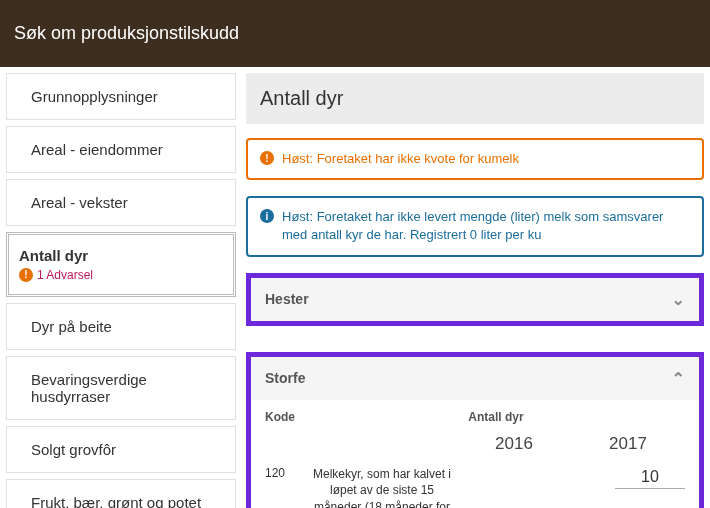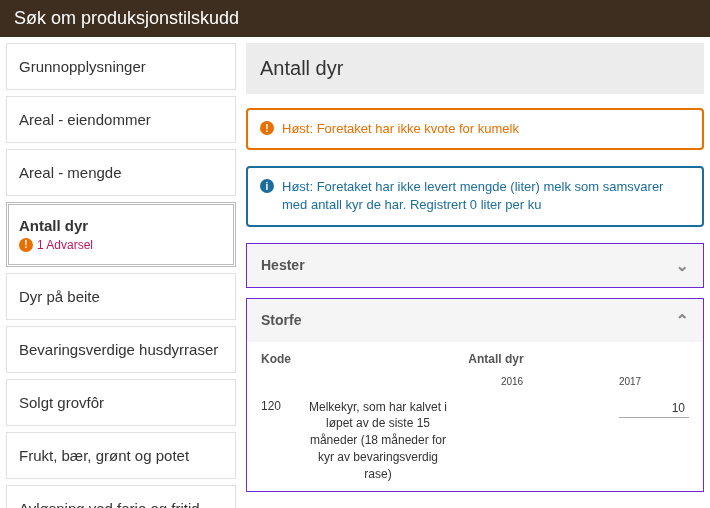--- a/index.html
+++ b/index.html
@@ -1,75 +1,75 @@
 <!DOCTYPE html>
 <html><head>
 <meta charset="utf-8">
 <style>
   * { box-sizing: border-box; margin: 0; padding: 0; }
   body { font-family: Arial, Helvetica, sans-serif; font-size: 14px; color: #333; background: #fff; width: 710px; }
-  .header-bar { background: #3d2e1f; color: #fff; padding: 8px 14px; font-size: 18px; font-weight: 400; }
+  .header-bar { background: #3d2e1f; color: #fff; padding: 23px 14px; font-size: 18px; font-weight: 400; }
   .layout { display: flex; }
   .sidebar { width: 240px; padding: 6px 4px 6px 6px; }
-  .sidebar-item { border: 1px solid #e0e0e0; background: #fff; padding: 14px 12px; margin-bottom: 6px; cursor: pointer; }
+  .sidebar-item { border: 1px solid #e0e0e0; background: #fff; padding: 14px 24px; margin-bottom: 6px; cursor: pointer; }
   .sidebar-item.active { border: 3px double #bbb; padding: 12px 10px; }
   .sidebar-label { font-size: 15px; color: #333; }
   .sidebar-item.active .sidebar-label { font-weight: bold; }
   .sidebar-sub { display: flex; align-items: center; gap: 4px; margin-top: 4px; font-size: 12px; }
   .warn-icon { display: inline-flex; width: 14px; height: 14px; background: #e87000; border-radius: 50%; color: #fff; font-size: 10px; font-weight: bold; align-items: center; justify-content: center; line-height: 1; }
   .sidebar-sub .warn-text { color: #be185d; }
   .main { flex: 1; padding: 6px 6px 0 6px; overflow: hidden; }
   .main-title-box { background: #ececec; padding: 14px 14px; }
   .main-title { font-size: 20px; font-weight: 400; color: #333; }
   .main-body { padding: 14px 0 0 0; }
   .alert { border: 2px solid; border-radius: 4px; padding: 10px 12px; margin-bottom: 16px; display: flex; align-items: flex-start; gap: 8px; font-size: 13px; }
   .alert-warn { border-color: #e87000; color: #e87000; }
   .alert-info { border-color: #1b6d9c; color: #1b6d9c; }
   .info-icon { display: inline-flex; width: 14px; height: 14px; border-radius: 50%; align-items: center; justify-content: center; font-size: 10px; font-weight: bold; color: #fff; flex-shrink: 0; margin-top: 1px; font-style: normal; }
   .alert-warn .info-icon { background: #e87000; }
   .alert-info .info-icon { background: #1b6d9c; }
   .alert-text { line-height: 1.4; }
-  .accordion { border: 1px solid #6d28d9; background: #f5f5f5; margin-bottom: 10px; }
+  .accordion { border: 5px solid #6d28d9; background: #f5f5f5; margin-bottom: 26px; }
   .accordion-header { display: flex; justify-content: space-between; align-items: center; padding: 12px 14px; cursor: pointer; font-weight: bold; color: #555; }
   .chevron { font-size: 16px; color: #888; }
   .accordion-body { background: #fff; padding: 10px 14px 0 14px; font-size: 12px; }
   .tbl-head-row { display: flex; font-weight: bold; color: #555; padding-bottom: 6px; }
   .col-kode { width: 42px; }
   .col-type { width: 150px; }
   .col-mid { flex: 1; text-align: center; }
   .year-row { display: flex; padding: 4px 0; }
   .year-row .spacer { width: 192px; }
-  .year-cell { flex: 1; text-align: center; font-size: 10px; color: #444; }
+  .year-cell { flex: 1; text-align: center; font-size: 17px; color: #444; }
   .date-row { display: flex; padding: 2px 0 6px 0; border-bottom: 1px solid #eee; }
   .date-row .spacer { width: 192px; }
   .date-cell { flex: 1; text-align: center; font-size: 10px; color: #555; }
   .data-row { display: flex; padding: 8px 0; align-items: flex-start; }
   .data-row .col-kode { font-size: 12px; }
   .data-row .col-type { font-size: 12px; line-height: 1.4; text-align: center; }
   .data-row .fill { flex: 1; }
-  .data-row .valbox { width: 70px; border-bottom: 1px solid #aaa; text-align: right; padding: 2px 4px; font-size: 12px; }
+  .data-row .valbox { width: 70px; border-bottom: 1px solid #aaa; text-align: center; padding: 2px 4px; font-size: 16px; }
 </style>
 </head>
 <body>
 
 <div class="header-bar">
   <span>Søk om produksjonstilskudd</span>
 </div>
 
 <div class="layout">
 
   <div class="sidebar">
     <div class="sidebar-item">
       <div class="sidebar-label">Grunnopplysninger</div>
     </div>
     <div class="sidebar-item">
       <div class="sidebar-label">Areal - eiendommer</div>
     </div>
     <div class="sidebar-item">
-      <div class="sidebar-label">Areal - mengde</div>
+      <div class="sidebar-label">Areal - vekster</div>
     </div>
     <div class="sidebar-item active">
       <div class="sidebar-label">Antall dyr</div>
       <div class="sidebar-sub">
         <span class="warn-icon">!</span>
         <span class="warn-text">1 Advarsel</span>
       </div>
     </div>
     <div class="sidebar-item">
       <div class="sidebar-label">Dyr på beite</div>

